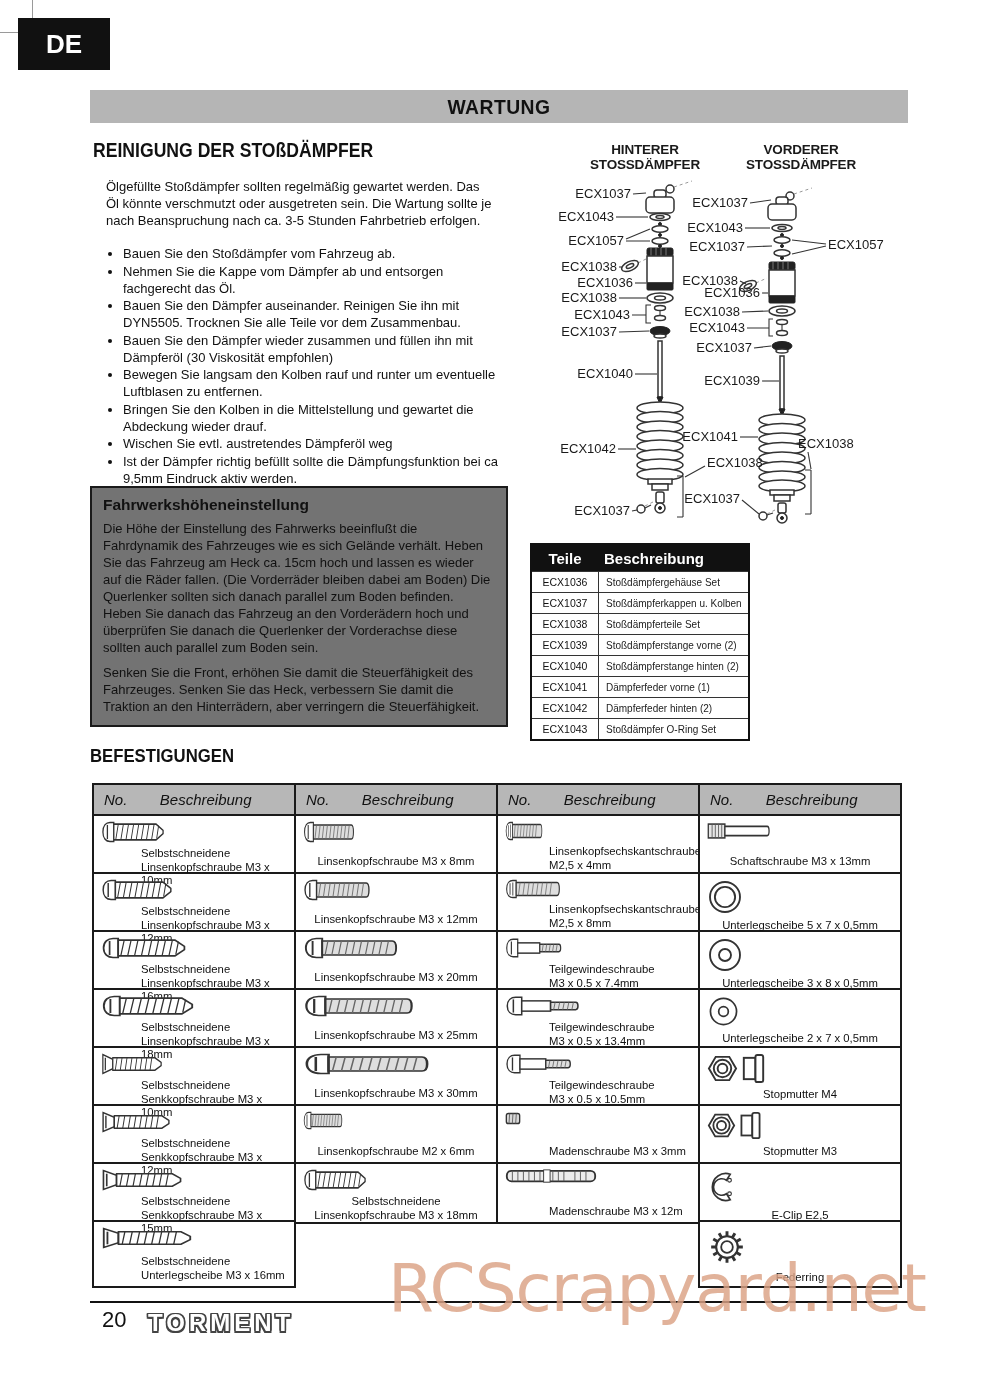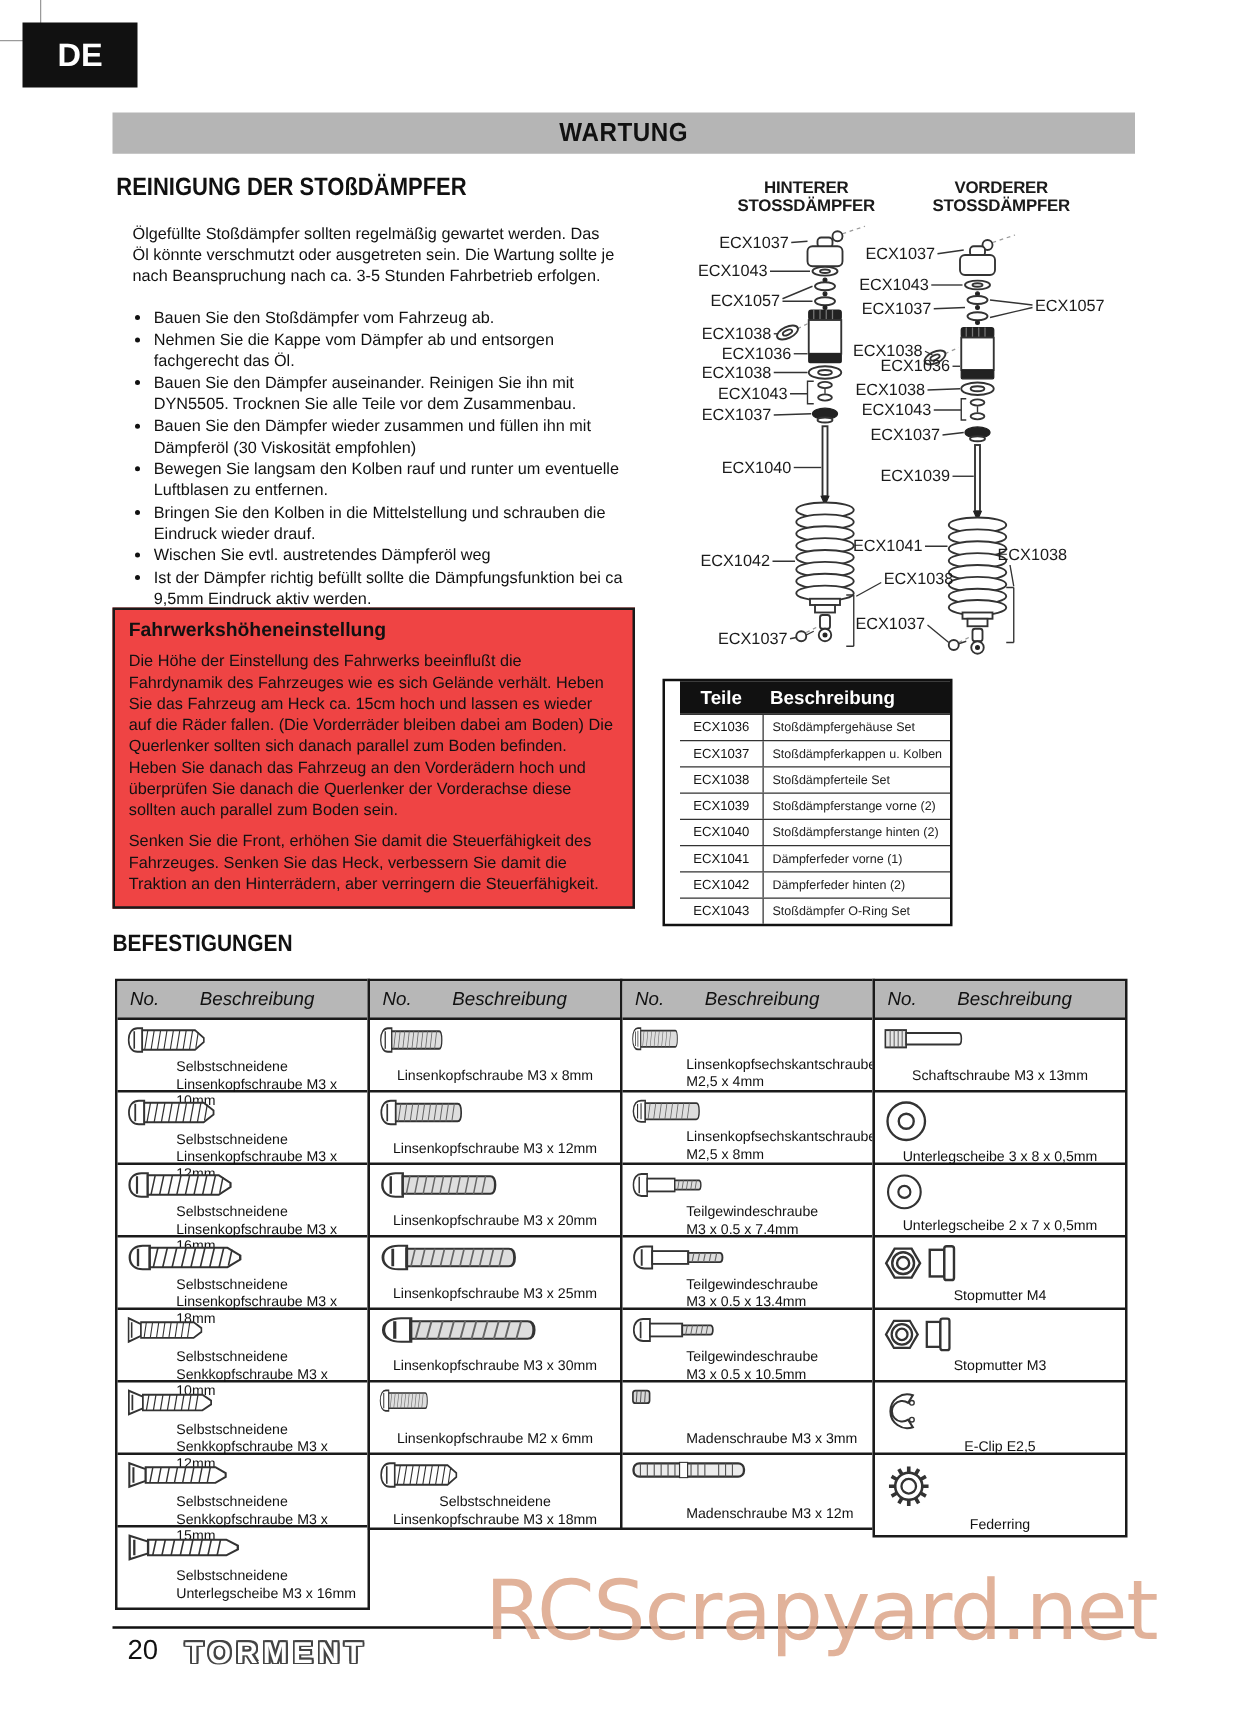--- a/index.html
+++ b/index.html
@@ -10,34 +10,34 @@
           color:#fff;font-weight:bold;font-size:26px;display:flex;align-items:center;justify-content:center;}
   #wartung-bar{position:absolute;left:90px;top:90px;width:818px;height:33px;background:#b5b5b5;
           display:flex;align-items:center;justify-content:center;}
   #wartung-bar span{font-size:21px;font-weight:bold;letter-spacing:.5px;display:inline-block;transform:scaleX(.92);}
   .h-cond{font-weight:bold;display:inline-block;transform-origin:left center;transform:scaleX(.88);white-space:nowrap;}
   #left-col{position:absolute;left:90px;top:139px;width:422px;}
   #left-col h2{margin:0 0 9px 3px;font-size:20px;}
   #cleaning-intro{margin:16px;font-size:13px;line-height:17px;}
   ul.bullets{margin:2px 0 0 0;padding-left:33px;font-size:13px;line-height:17px;}
   ul.bullets li{margin:0 0 .5px 0;}
-  #chassis-box{position:absolute;left:90px;top:486px;width:392px;border:2px solid #1a1a1a;padding:8px 11px 10px 11px;background:#ef4444;}
+  #chassis-box{position:absolute;left:90px;top:486px;width:392px;border:2px solid #1a1a1a;padding:8px 11px 10px 11px;background:#737373;}
   #chassis-box h3{margin:0 0 6px 0;font-size:15.5px;}
   #chassis-box p{margin:0 0 8px 0;font-size:13px;line-height:17px;}
   #chassis-box p:last-child{margin-bottom:0;}
   
   #shock-diagram{position:absolute;left:520px;top:136px;}
   #shock-diagram text{font-size:13px;fill:#1a1a1a;}
   #shock-diagram .dtitle{font-size:13.5px;font-weight:bold;letter-spacing:-.2px;}
   .ln{stroke:#333;stroke-width:1.1;fill:none;}
   .dash{stroke:#999;stroke-width:1;stroke-dasharray:3,3;fill:none;}
   .prt{fill:#fff;stroke:#333;stroke-width:1.5;}
   .prtd{fill:#222;stroke:#222;}
   
-  #parts-table{position:absolute;left:530px;top:543px;width:216px;border:2px solid #111;background:#fff;padding-left:12px;}
+  #parts-table{position:absolute;left:530px;top:543px;width:216px;border:2px solid #111;background:#fff;}
   .phead{display:flex;background:#111;color:#fff;font-weight:bold;font-size:15px;height:26px;align-items:center;}
   .phead .pc1{width:66px;text-align:center;}
   .phead .pc2{flex:1;padding-left:6px;}
   .prow{display:flex;border-top:1px solid #333;height:20px;align-items:stretch;}
   .prow .pc1{width:66px;border-right:1px solid #333;display:flex;align-items:center;justify-content:center;font-size:10.5px;}
   .prow .pc2{flex:1;display:flex;align-items:center;padding-left:7px;font-size:10px;color:#222;}
   
   #befestigungen-title{position:absolute;left:90px;top:745px;font-size:19px;}
   #fastener-table{position:absolute;left:92px;top:783px;display:flex;align-items:flex-start;}
   .fcol{width:200px;border:2px solid #1a1a1a;background:#fff;}
@@ -78,21 +78,21 @@
 
   <div id="left-col">
     <h2><span class="h-cond">REINIGUNG DER STOßDÄMPFER</span></h2>
     <p id="cleaning-intro">Ölgefüllte Stoßdämpfer sollten regelmäßig gewartet werden. Das Öl könnte verschmutzt oder ausgetreten sein. Die Wartung sollte je nach Beanspruchung nach ca. 3-5 Stunden Fahrbetrieb erfolgen.</p>
     <ul class="bullets">
       <li>Bauen Sie den Stoßdämpfer vom Fahrzeug ab.</li>
       <li>Nehmen Sie die Kappe vom Dämpfer ab und entsorgen fachgerecht das Öl.</li>
       <li>Bauen Sie den Dämpfer auseinander. Reinigen Sie ihn mit DYN5505. Trocknen Sie alle Teile vor dem Zusammenbau.</li>
       <li>Bauen Sie den Dämpfer wieder zusammen und füllen ihn mit Dämpferöl (30 Viskosität empfohlen)</li>
       <li>Bewegen Sie langsam den Kolben rauf und runter um eventuelle Luftblasen zu entfernen.</li>
-      <li>Bringen Sie den Kolben in die Mittelstellung und schrauben die Eindruck wieder drauf.</li>
+      <li>Bringen Sie den Kolben in die Mittelstellung und gewartet die Abdeckung wieder drauf.</li>
       <li>Wischen Sie evtl. austretendes Dämpferöl weg</li>
       <li>Ist der Dämpfer richtig befüllt sollte die Dämpfungsfunktion bei ca 9,5mm Eindruck aktiv werden.</li>
       <li>Bauen Sie den Dämpfer wieder an das Fahrzeug.</li>
     </ul>
   </div>
 
   <div id="chassis-box">
     <h3>Fahrwerkshöheneinstellung</h3>
     <p>Die Höhe der Einstellung des Fahrwerks beeinflußt die Fahrdynamik des Fahrzeuges wie es sich Gelände verhält. Heben Sie das Fahrzeug am Heck ca. 15cm hoch und lassen es wieder auf die Räder fallen. (Die Vorderräder bleiben dabei am Boden) Die Querlenker sollten sich danach parallel zum Boden befinden. Heben Sie danach das Fahrzeug an den Vorderädern hoch und überprüfen Sie danach die Querlenker der Vorderachse diese sollten auch parallel zum Boden sein.</p>
     <p>Senken Sie die Front, erhöhen Sie damit die Steuerfähigkeit des Fahrzeuges. Senken Sie das Heck, verbessern Sie damit die Traktion an den Hinterrädern, aber verringern die Steuerfähigkeit.</p>
@@ -602,20 +602,29 @@
       <path d="M8,4 V22 M13,4 V22 M18,4 V22 M23,4 V22" stroke="#555" stroke-width="1.2" fill="none"></path>
       <path d="M28,7 H94 Q97,7 97,13 Q97,19 94,19 H28 Z" fill="#fff" stroke="#333" stroke-width="2"></path>
     </svg></div>
             <div class="ftext">
               <div>Schaftschraube M3 x 13mm</div>
             </div>
           </div>
           <div class="fcell">
             <div class="ficon-wrap"><svg viewBox="0 0 48 48" width="36" height="36">
       <circle cx="24" cy="24" r="20" fill="#fff" stroke="#333" stroke-width="2.5"></circle>
+      <circle cx="24" cy="24" r="13.5" fill="#fff" stroke="#333" stroke-width="2.5"></circle>
+    </svg></div>
+            <div class="ftext">
+              <div>Unterlegscheibe 5 x 7 x 0,5mm</div>
+            </div>
+          </div>
+          <div class="fcell">
+            <div class="ficon-wrap"><svg viewBox="0 0 48 48" width="36" height="36">
+      <circle cx="24" cy="24" r="20" fill="#fff" stroke="#333" stroke-width="2.5"></circle>
       <circle cx="24" cy="24" r="8" fill="#fff" stroke="#333" stroke-width="2.5"></circle>
     </svg></div>
             <div class="ftext">
               <div>Unterlegscheibe 3 x 8 x 0,5mm</div>
             </div>
           </div>
           <div class="fcell">
             <div class="ficon-wrap"><svg viewBox="0 0 48 48" width="33" height="33">
       <circle cx="24" cy="24" r="19" fill="#fff" stroke="#333" stroke-width="2.5"></circle>
       <circle cx="24" cy="24" r="7" fill="#fff" stroke="#333" stroke-width="2.5"></circle>

